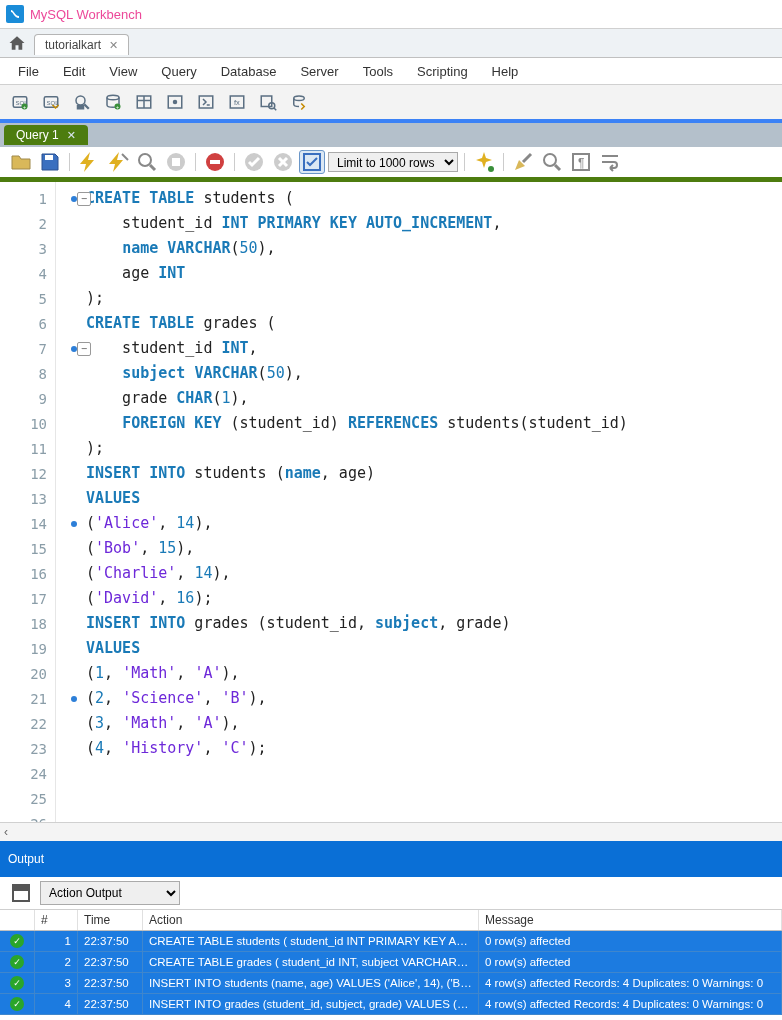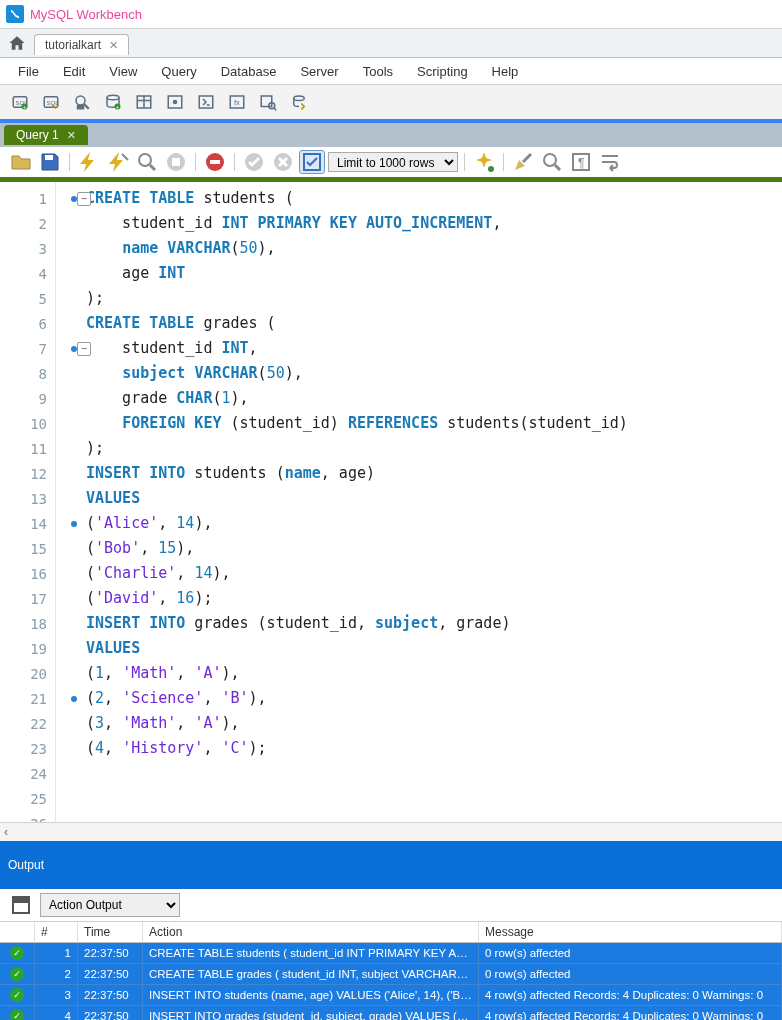--- a/index.html
+++ b/index.html
@@ -29,21 +29,21 @@
 .gutter-line{height:25px;display:flex;align-items:center;justify-content:flex-end;padding-right:8px;color:#8a9da8;font-family:Consolas,monospace;font-size:14px;position:relative}
 .dot{width:6px;height:6px;border-radius:50%;background:#2d7fd8;position:absolute;right:-22px}
 .fold{position:absolute;right:-36px;width:12px;height:12px;border:1px solid #999;border-radius:2px;background:#fff;display:flex;align-items:center;justify-content:center;font-size:10px;color:#666;line-height:1}
 .code{flex:1;font-family:Consolas,monospace;font-size:15px;padding-top:4px;padding-left:30px;line-height:25px;white-space:pre}
 .kw{color:#1a7ab7;font-weight:bold}
 .ident{color:#222}
 .str{color:#6d28d9}
 .num{color:#1a7ab7}
 .ed-hscroll{height:18px;border-top:1px solid #d0d0d0;background:#f4f4f4;display:flex;align-items:center;padding:0 4px}
 .ed-hscroll .thumb{width:14px;height:14px;color:#666}
-.output-hdr{background:#0a6fd6;color:#fff;font-size:12px;padding:15px 8px;height:18px;display:flex;align-items:center}
+.output-hdr{background:#0a6fd6;color:#fff;font-size:12px;padding:9px 8px;height:18px;display:flex;align-items:center}
 .output-ctl{display:flex;align-items:center;padding:4px 8px;border-bottom:1px solid #cfcfcf;background:#fff;gap:6px}
 .act-sel{font-size:12px;border:1px solid #aaa;padding:2px 4px;width:140px;height:24px}
 .out-grid{width:100%;border-collapse:collapse;table-layout:fixed}
 .out-grid th{background:#fff;text-align:left;font-weight:normal;font-size:12px;color:#333;padding:3px 6px;border-bottom:1px solid #c0c0c0;border-right:1px solid #e0e0e0}
 .out-grid td{font-size:11.5px;color:#fff;padding:3px 6px;border-bottom:1px solid #3f86cc;border-right:1px solid #3f86cc;white-space:nowrap;overflow:hidden;text-overflow:ellipsis}
 .out-grid tbody tr{background:#1c7be0}
 .ok-cell{width:22px;text-align:center}
 .ok-dot{display:inline-block;width:14px;height:14px;border-radius:50%;background:#2aa52a;color:#fff;font-size:9px;line-height:14px}
 .col-n{width:30px;text-align:right}
 .col-time{width:52px}

